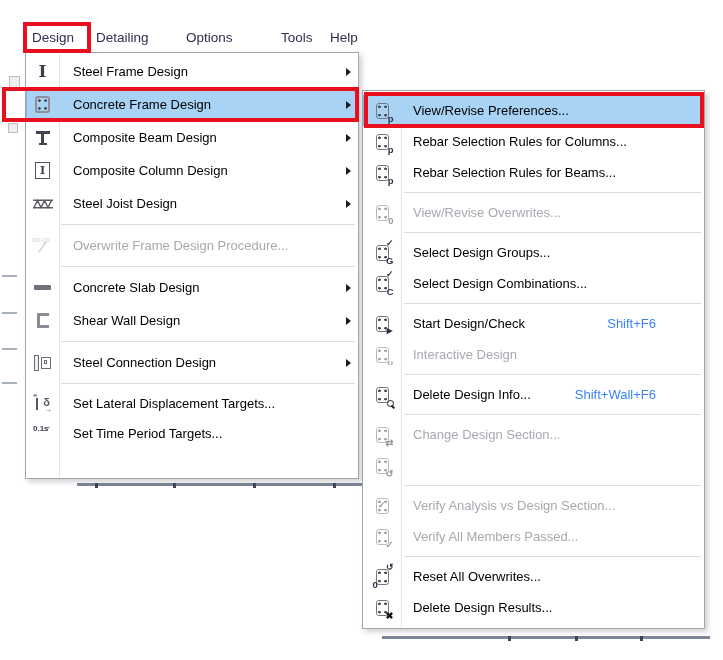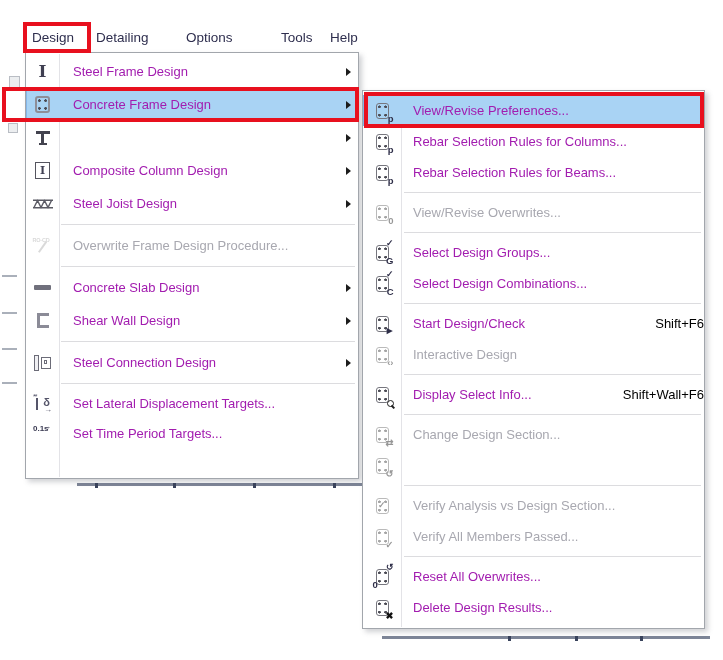--- a/index.html
+++ b/index.html
@@ -23,24 +23,24 @@
   .panel .vdiv { position:absolute; top:1px; bottom:1px; width:1px; background:#e3e3e7; }
 
   #design-menu { left:25px; top:52px; width:334px; height:427px; padding-top:2px; z-index:10; }
   #design-menu .vdiv { left:33px; }
   #concrete-submenu { left:362px; top:90px; width:343px; height:539px; padding-top:4px; z-index:20; }
   #concrete-submenu .vdiv { left:38px; }
 
   .row { position:relative; display:flex; align-items:center; width:100%; }
   .r33 { height:33px; } .r30 { height:30px; } .r31 { height:31px; }
   .row.hl { background:#a9d3f4; box-shadow:inset 0 0 0 1px #84b6e8; }
-  .lbl { font-size:13px; color:#a21caf; white-space:nowrap; }
+  .lbl { font-size:13px; color:#000000; white-space:nowrap; }
   #design-menu .lbl { margin-left:14px; }
   #concrete-submenu .lbl { margin-left:12px; }
-  .shortcut { margin-left:auto; font-size:13px; color:#000000; }
+  .shortcut { margin-left:auto; padding-right:48px; font-size:13px; color:#3b82f6; }
   .row.dis .lbl, .row.dis .shortcut { color:#a8a8b0; }
   .row.dis .ic, .row.dis .ic2 { opacity:.5; filter:grayscale(1); }
 
   .sep { height:9px; display:flex; align-items:center; }
   .sep i { flex:1; height:1px; background:#dcdcdf; }
   #design-menu .sep i { margin-left:35px; margin-right:3px; }
   #concrete-submenu .sep i { margin-left:41px; margin-right:3px; }
 
   .arrow { position:absolute; right:7px; top:50%; transform:translateY(-50%);
     width:0; height:0; border-left:5px solid #1c1c1c;
@@ -177,20 +177,21 @@
     </div>
 
     <div class="row r33">
       <span class="ic">
           <span class="tbeam">
             <i class="tb-top"></i>
             <i class="tb-stem"></i>
             <i class="tb-bot"></i>
           </span>
         </span>
+      <span class="lbl">Composite Beam Design</span>
       <span class="arrow"></span>
     </div>
 
     <div class="row r33">
       <span class="ic">
           <span class="ccol">
             <span class="g-serif small">I</span>
           </span>
         </span>
       <span class="lbl">Composite Column Design</span>
@@ -379,21 +380,21 @@
     <div class="sep">
         <i></i>
       </div>
 
     <div class="row r31">
       <span class="ic2">
           <span class="csq">
             <i class="mag"></i>
           </span>
         </span>
-      <span class="lbl">Display Select Info...</span>
+      <span class="lbl">Delete Design Info...</span>
       <span class="shortcut">Shift+Wall+F6</span>
     </div>
 
     <div class="sep">
         <i></i>
       </div>
 
     <div class="row r31 dis">
       <span class="ic2">
           <span class="csq">

